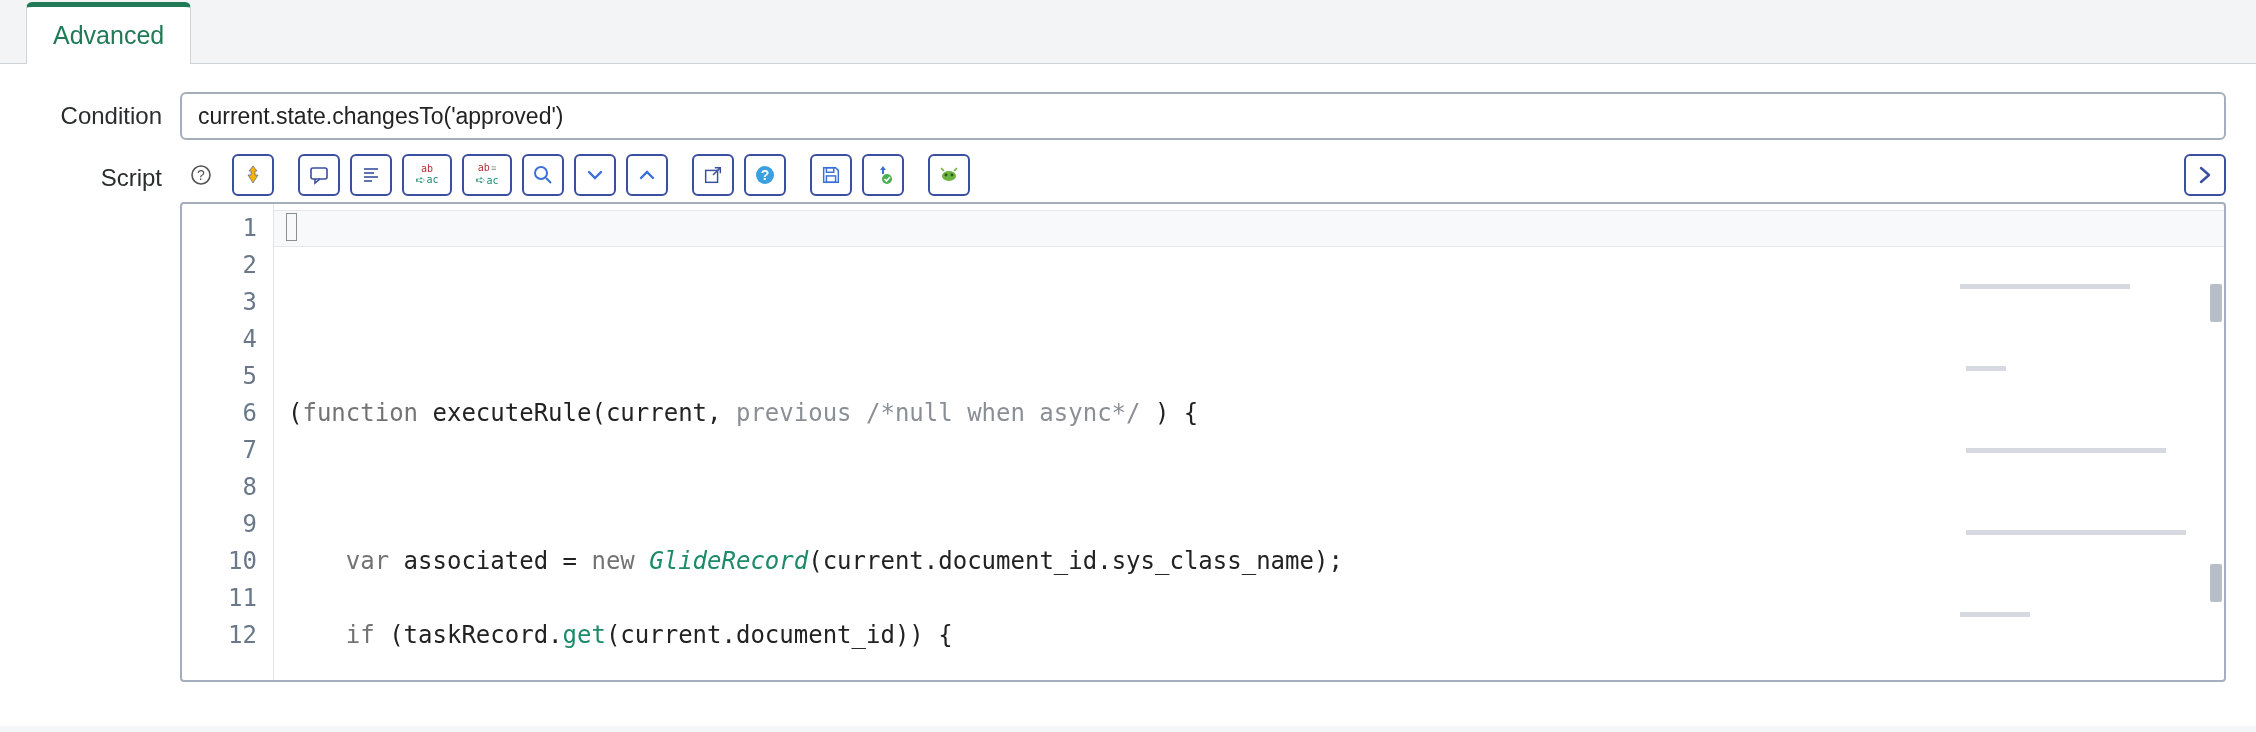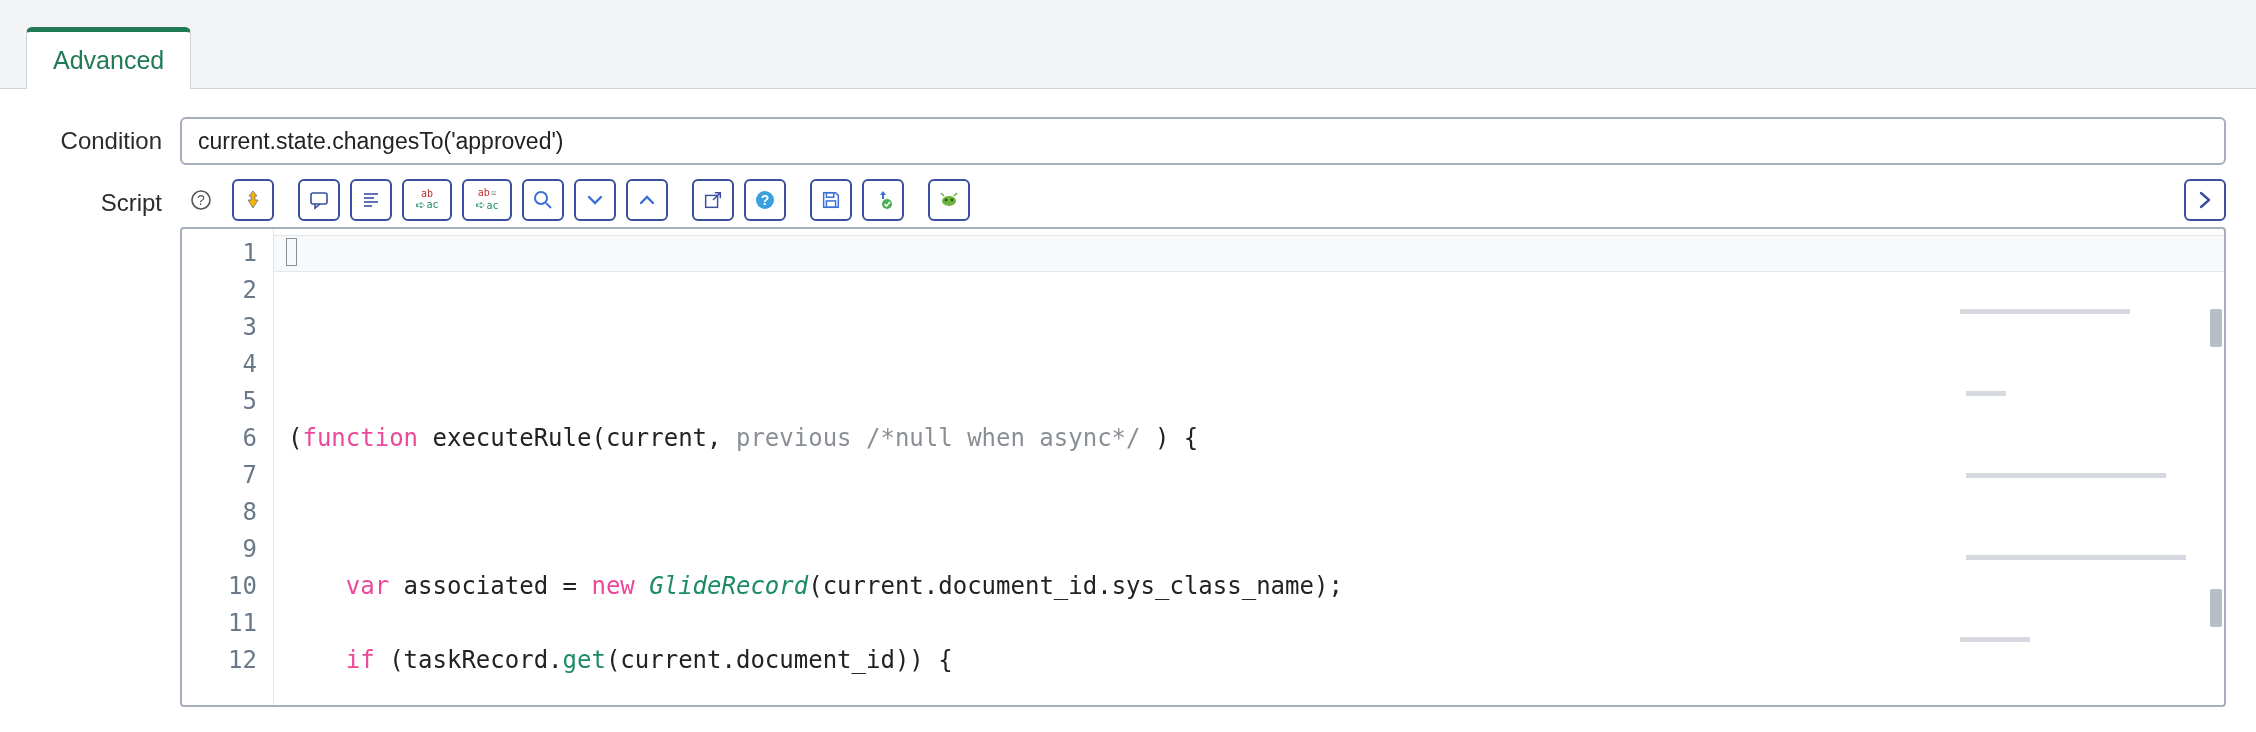--- a/index.html
+++ b/index.html
@@ -9,21 +9,21 @@
     width: 2256px;
     height: 732px;
     overflow: hidden;
     font-size: 20px;
   }
   .tab-strip {
     display: flex;
     align-items: flex-end;
     padding-left: 26px;
     border-bottom: 1px solid #cfd4d8;
-    height: 89px;
+    height: 64px;
     background: #f3f4f5;
   }
   .tab {
     background: #fff;
     border: 1px solid #cfd4d8;
     border-bottom: none;
     border-top: 5px solid #1f7a55;
     border-radius: 6px 6px 0 0;
     padding: 14px 26px 14px 26px;
     color: #1f7a55;
@@ -128,21 +128,21 @@
   .code .line { display: block; height: 37px; }
   .highlight-line {
     position: absolute;
     left: 0; right: 0; top: 6px; height: 37px;
     background: #f7f9fb;
     border-top: 1px solid #e4e8ec;
     border-bottom: 1px solid #e4e8ec;
     z-index: 0;
   }
   .code-inner { position: relative; z-index: 1; }
-  .kw { color: #ec4899; }
+  .kw { color: #737373; }
   .fn { color: #222; }
   .call { color: #1d8a6a; }
   .cls { color: #1d8a6a; font-style: italic; }
   .cm { color: #2d8a3a; }
   .pm { color: #8a8f96; }
   .caret-box {
     position: absolute;
     left: 12px; top: 9px;
     width: 11px; height: 28px;
     border: 1px solid #8a8f96;

